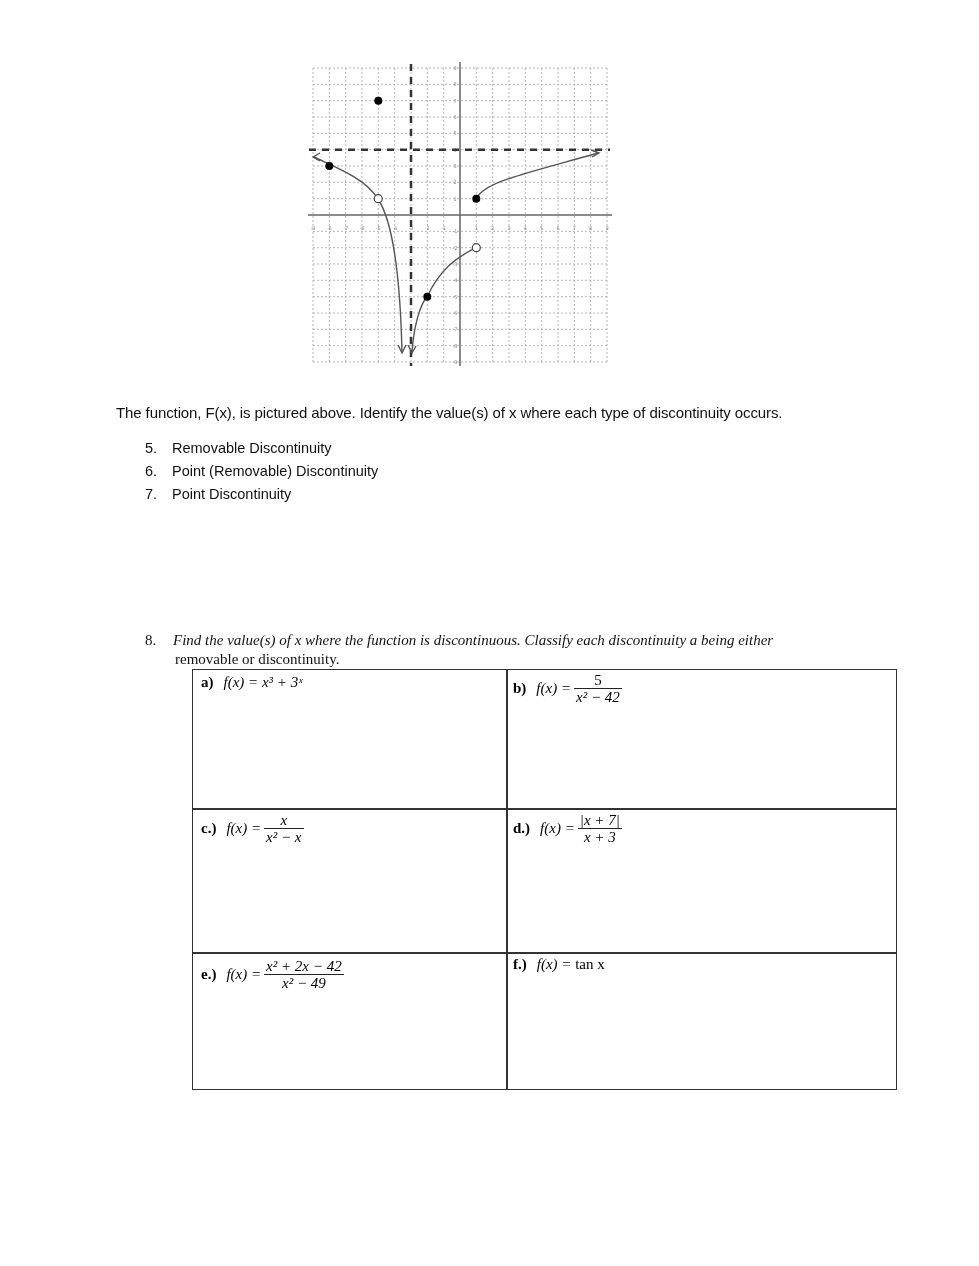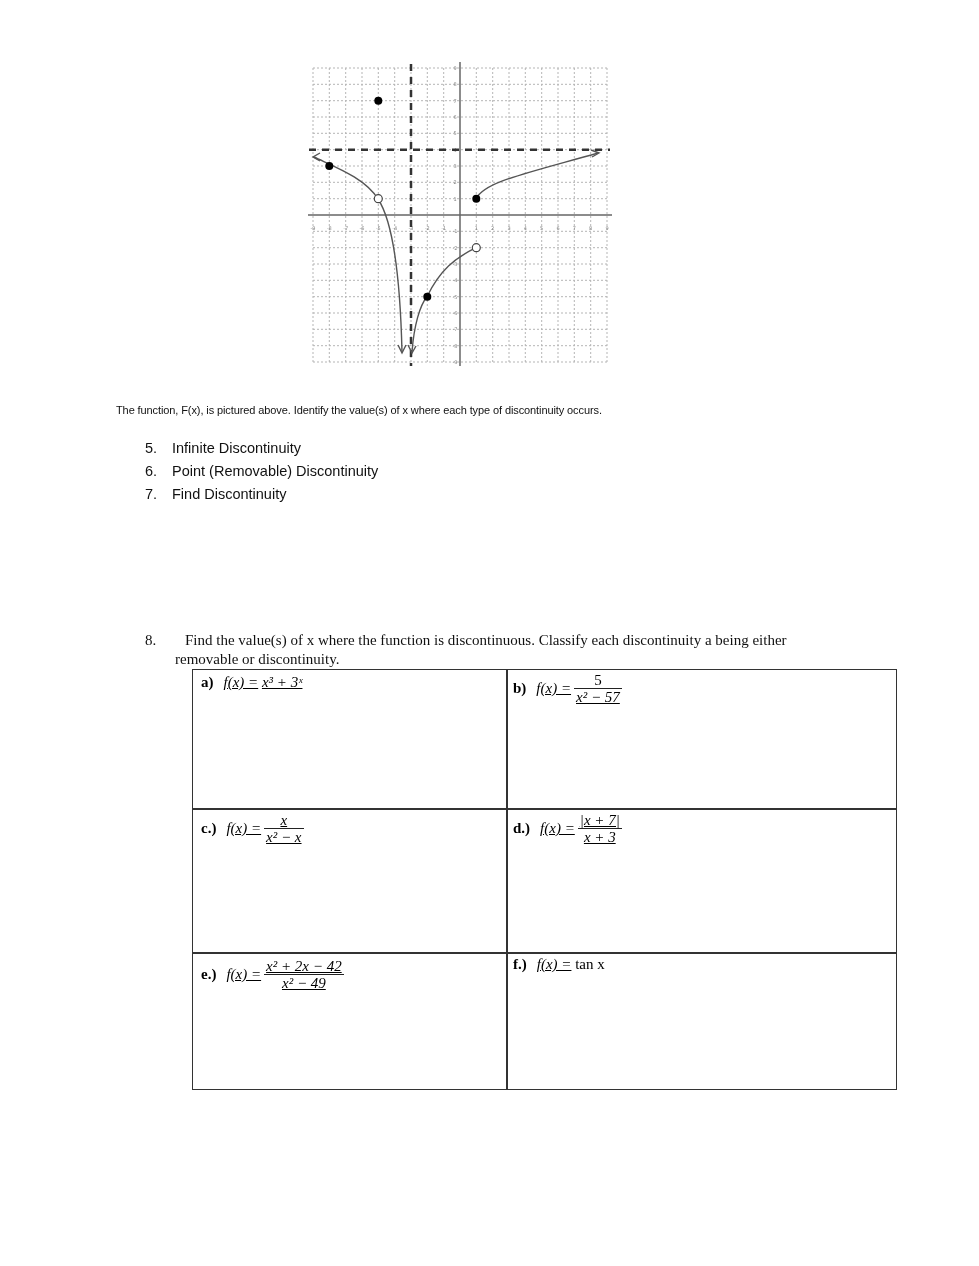--- a/index.html
+++ b/index.html
@@ -1,31 +1,31 @@
 <!DOCTYPE html>
 <html><head>
 <meta charset="utf-8">
 <style>
   html, body { margin: 0; padding: 0; background: #ffffff; }
   body { width: 979px; height: 1266px; position: relative; overflow: hidden; font-family: "Liberation Sans", sans-serif; color: #000; }
   .graph { position: absolute; left: 300px; top: 55px; width: 320px; height: 320px; }
-  .intro { position: absolute; left: 116px; top: 404px; font-family: "Liberation Sans", sans-serif; font-size: 11px; letter-spacing: -0.1px; color: #111; white-space: nowrap; }
+  .intro { position: absolute; left: 116px; top: 404px; font-family: "Liberation Sans", sans-serif; font-size: 15px; letter-spacing: -0.1px; color: #111; white-space: nowrap; }
   .qlist { position: absolute; left: 145px; top: 440px; font-size: 14.5px; color: #111; }
   .qlist .q { height: 23px; display: flex; }
   .qlist .num { width: 27px; }
   .q8 { position: absolute; left: 145px; top: 631px; font-family: "Liberation Serif", serif; font-size: 15px; color: #111; line-height: 19px; }
   .q8 .num { position: absolute; left: 0; top: 0; }
-  .q8 .l1 { position: absolute; left: 40px; top: 0; white-space: nowrap; }
+  .q8 .l1 { position: absolute; left: 28px; top: 0; white-space: nowrap; font-style: italic; }
   .q8 .l2 { position: absolute; left: 30px; top: 19px; white-space: nowrap; }
   .tbl { position: absolute; left: 192px; top: 669px; width: 705px; height: 421px; border: 1.5px solid #333; box-sizing: border-box; }
   .cell { position: absolute; box-sizing: border-box; font-family: "Liberation Serif", serif; font-size: 15px; }
   .vline { position: absolute; left: 313px; top: 0; width: 1.5px; height: 100%; background: #333; }
   .hline { position: absolute; left: 0; width: 100%; height: 1.5px; background: #333; }
   .lbl { font-weight: bold; margin-right: 10px; }
-  .fx { font-style: italic; text-decoration: underline; }
+  .fx { font-style: italic; }
   .expr { display: inline-flex; align-items: center; }
   .frac { display: inline-flex; flex-direction: column; align-items: center; margin-left: 3px; vertical-align: middle; }
   .frac .num, .frac .den { padding: 0 2px; line-height: 16px; }
   .frac .bar { width: 100%; height: 1px; background: #222; }
 </style>
 </head>
 <body>
 
 <div class="graph">
   <svg width="320" height="320" viewBox="300 55 320 320" xmlns="http://www.w3.org/2000/svg">
@@ -136,29 +136,29 @@
       <circle cx="476.3" cy="247.7" r="4"></circle>
     </g>
   </svg>
 </div>
 
 <div class="intro">The function, F(x), is pictured above. Identify the value(s) of x where each type of discontinuity occurs.</div>
 
 <div class="qlist">
   <div class="q">
     <span class="num">5.</span>
-    <span>Infinite Discontinuity</span>
+    <span>Removable Discontinuity</span>
   </div>
   <div class="q">
     <span class="num">6.</span>
     <span>Point (Removable) Discontinuity</span>
   </div>
   <div class="q">
     <span class="num">7.</span>
-    <span>Find Discontinuity</span>
+    <span>Point Discontinuity</span>
   </div>
 </div>
 
 <div class="q8">
   <span class="num">8.</span>
   <span class="l1">Find the value(s) of x where the function is discontinuous.  Classify each discontinuity a being either</span>
   <span class="l2">removable or discontinuity.</span>
 </div>
 
 <div class="tbl">
@@ -174,21 +174,21 @@
     </span>
   </div>
 
   <div class="cell" style="left:320px; top:2px;">
     <span class="expr">
       <span class="lbl">b)</span>
       <span class="fx">f(x) =</span>
       <span class="frac">
         <span class="num">5</span>
         <span class="bar"></span>
-        <span class="den fx">x² − 57</span>
+        <span class="den fx">x² − 42</span>
       </span>
     </span>
   </div>
 
   <div class="cell" style="left:8px; top:142px;">
     <span class="expr">
       <span class="lbl">c.)</span>
       <span class="fx">f(x) =</span>
       <span class="frac">
         <span class="num fx">x</span>

